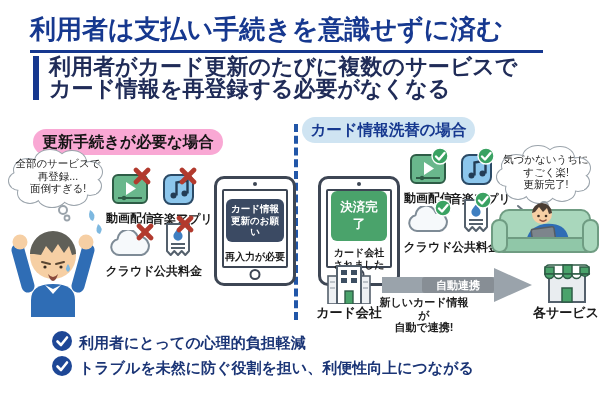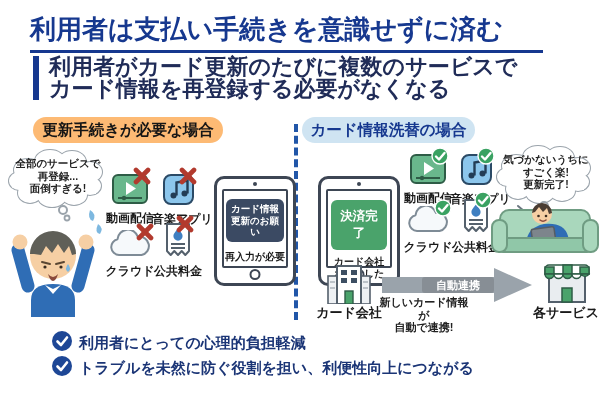--- a/index.html
+++ b/index.html
@@ -9,49 +9,49 @@
 
   
   .title{left:30px;top:12px;font-size:26px;font-weight:800;color:#16388f;
          border-bottom:3px solid #16388f;padding-bottom:3px;white-space:nowrap;min-width:513px;}
   .subtitle{left:33px;top:56px;border-left:6px solid #16388f;padding-left:10px;}
   .subtitle div{font-size:22px;font-weight:800;color:#202c58;line-height:22px;white-space:nowrap;}
 
   
   .pill{height:26px;line-height:26px;border-radius:13px;text-align:center;
         font-size:15.5px;font-weight:800;white-space:nowrap;}
-  .pill-left{left:33px;top:117px;width:190px;background:#fdba74;color:#151515;}
+  .pill-left{left:33px;top:129px;width:190px;background:#f9a8d4;color:#151515;}
   .pill-right{left:302px;top:117px;width:173px;background:#cfe4f2;color:#16388f;}
 
   .divider{left:294px;top:124px;height:196px;width:0;border-left:4px dashed #2156a8;}
 
   
   .bubble{width:104px;height:74px;}
   .bubble .txt{position:absolute;left:0;top:9px;width:100%;text-align:center;
-               font-size:10.5px;font-weight:700;color:#222;line-height:12.5px;}
+               font-size:10.5px;font-weight:400;color:#222;line-height:12.5px;}
 
   
   .svc{width:52px;height:56px;text-align:center;}
   .svc .ic{display:inline-block;margin-top:2px;position:relative;}
   .svc .badge{position:absolute;top:-7px;right:-3px;width:18px;height:18px;}
   .svc .lbl{display:block;margin-top:2px;font-size:12px;font-weight:800;color:#1a1a1a;white-space:nowrap;}
 
   
   .tablet{width:76px;height:104px;background:#fff;border:3px solid #3d4654;border-radius:10px;}
   .tablet .cam{position:absolute;top:3px;left:50%;transform:translateX(-50%);
                width:4px;height:4px;border-radius:50%;background:#3d4654;}
   .tablet .screen{position:absolute;top:10px;left:5px;right:5px;bottom:15px;
                   border:2px solid #3d4654;border-radius:2px;background:#fff;
                   display:flex;flex-direction:column;align-items:center;}
   .tablet .home{position:absolute;bottom:3px;left:50%;transform:translateX(-50%);
                 width:7px;height:7px;border:2px solid #3d4654;border-radius:50%;background:#fff;}
   .alert-box{margin-top:8px;background:#3b4a63;color:#fff;border-radius:6px;
              font-size:9.5px;font-weight:800;line-height:11.5px;padding:4px 3px;text-align:center;width:52px;}
   .reenter{margin-top:8px;font-size:10px;font-weight:800;color:#1a1a1a;white-space:nowrap;}
-  .pay-box{margin-top:9px;background:#4aa36b;color:#fff;border-radius:6px;
+  .pay-box{margin-top:0;background:#4aa36b;color:#fff;border-radius:6px;
            font-size:12.5px;font-weight:800;padding:8px 5px;text-align:center;width:46px;}
   .auto-upd{margin-top:6px;font-size:10px;font-weight:800;color:#1a1a1a;line-height:12px;text-align:center;}
 
   
   .flow-label{font-size:13px;font-weight:800;color:#1a1a1a;text-align:center;white-space:nowrap;}
   .arrow-tag{left:40px;top:9px;width:72px;height:16px;background:#878e95;color:#fff;border-radius:3px;
              font-size:11px;font-weight:700;line-height:16px;text-align:center;}
   .flow-note{left:378px;top:296px;width:92px;text-align:center;font-size:11px;font-weight:800;
              color:#222;line-height:12.5px;}
 

